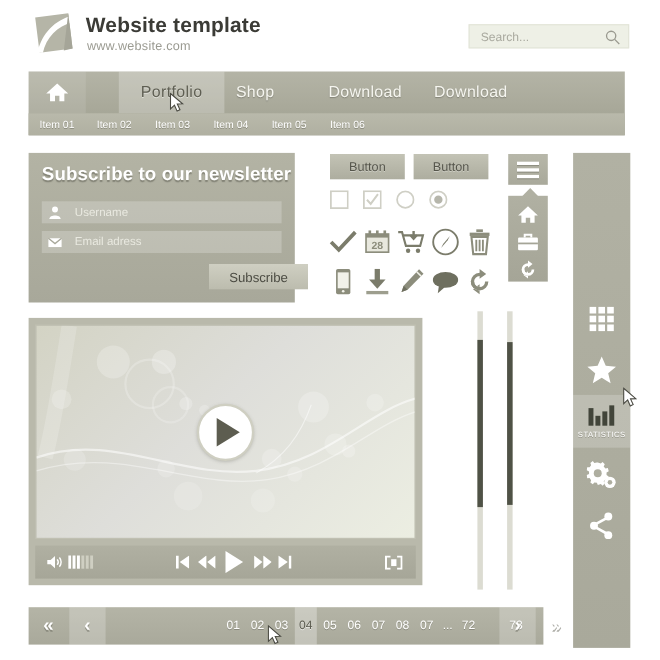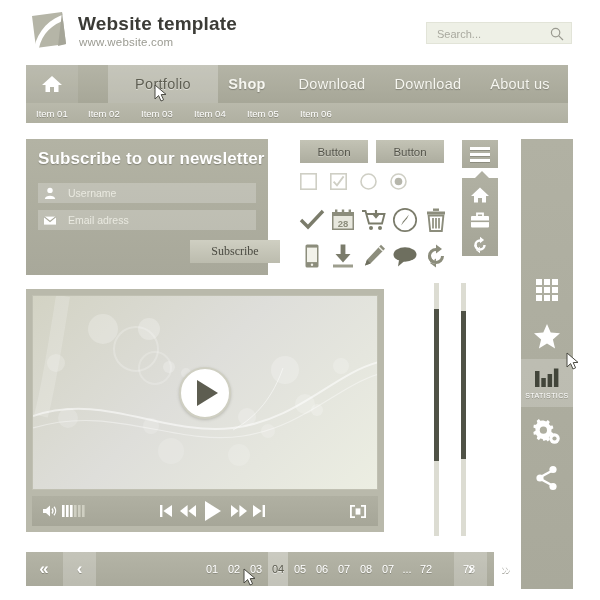--- a/index.html
+++ b/index.html
@@ -82,21 +82,21 @@
   .nf-input {
     position: absolute; left: 28px; top: 0; width: 184px; height: 20px;
     background: transparent; border: 0; outline: 0;
     font-family: "Liberation Sans", sans-serif; font-size: 10.5px; color: #f3f3ec;
   }
   .nf-input::placeholder { color: #e9e9e0; }
   .subscribe-btn {
     position: absolute; left: 164px; top: 101px; width: 90px; height: 23px;
     background: linear-gradient(180deg,#cfcfc2 0%, #bcbcae 100%);
     border: 0; color: #4b4b42; font-size: 12px;
-    font-family: Liberation Serif, serif; cursor: pointer;
+    font-family: Liberation Sans, sans-serif; cursor: pointer;
   }
 
   
   .btn-std {
     position: absolute; height: 23px; width: 68px;
     background: linear-gradient(180deg,#c3c3b5 0%, #adad9f 100%);
     border: 0; color: #55554b; font-size: 11.5px;
     font-family: "Liberation Sans", sans-serif; cursor: pointer;
     text-shadow: 0 1px 0 rgba(255,255,255,.35);
   }
@@ -206,34 +206,31 @@
     </div>
   </div>
 
   <div class="nav">
     <div class="nav-top">
       <div class="nav-item home">
         <svg width="22" height="20" viewBox="0 0 22 20">
           <path d="M11 2 L21 11 L17.5 11 L17.5 18 L13 18 L13 13 L9 13 L9 18 L4.5 18 L4.5 11 L1 11 Z" fill="#ffffff"></path>
         </svg>
       </div>
-      <div class="nav-item active" style="left:82px;width:110px;">
+      <div class="nav-item active" style="left:82px;width:96px;">
         <span>Portfolio</span>
       </div>
-      <div class="nav-item" style="left:186px;width:70px;font-weight:bold;">
+      <div class="nav-item" style="left:171px;width:70px;">
         <span>Shop</span>
       </div>
       <div class="nav-item" style="left:256px;width:100px;">
         <span>Download</span>
       </div>
       <div class="nav-item" style="left:357px;width:90px;">
         <span>Download</span>
-      </div>
-      <div class="nav-item" style="left:448px;width:92px;">
-        <span>About us</span>
       </div>
     </div>
     <div class="nav-sub">
       <div class="nav-sub-item" style="left:10px;">
           <span>Item 01</span>
         </div>
       <div class="nav-sub-item" style="left:62px;">
           <span>Item 02</span>
         </div>
       <div class="nav-sub-item" style="left:115px;">

